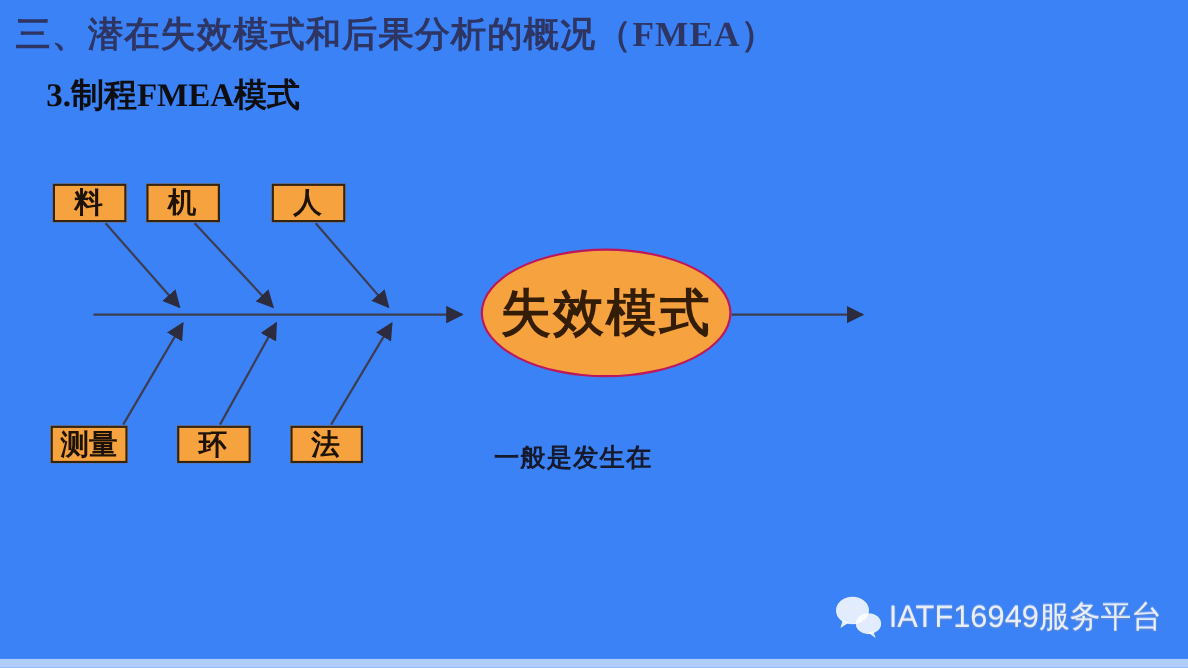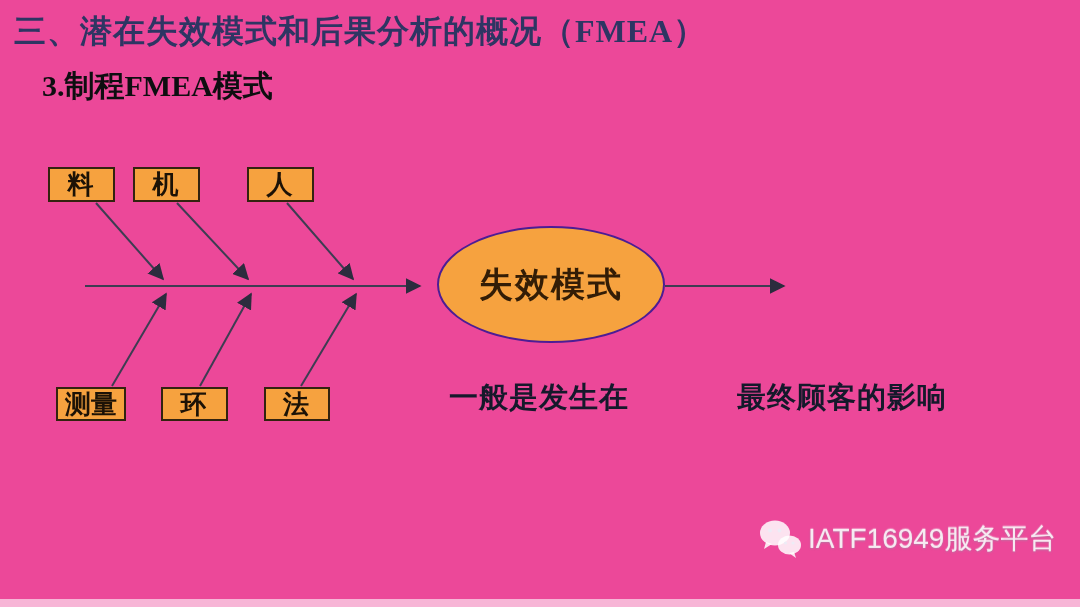--- a/index.html
+++ b/index.html
@@ -1,19 +1,19 @@
 <!DOCTYPE html>
 <html><head>
 <meta charset="utf-8">
 <style>
   html,body{margin:0;padding:0;}
   .slide{
     position:relative;
     width:1080px;height:607px;
-    background:#ec4899;
+    background:#3b82f6;
     overflow:hidden;
     font-family:"Liberation Serif","DejaVu Serif",serif;
   }
   .title{
     position:absolute;left:14px;top:10px;
     font-size:32px;font-weight:bold;color:#2e3563;
     letter-spacing:1px;white-space:nowrap;
   }
   .subtitle{
     position:absolute;left:42px;top:66px;
@@ -26,34 +26,34 @@
     background:#f6a23f;
     border:2px solid #33230f;
     box-sizing:border-box;
     display:flex;align-items:center;justify-content:center;
     font-size:26px;font-weight:bold;color:#1c1206;
     letter-spacing:2px;
   }
   .node-ellipse{
     position:absolute;
     background:#f6a23f;
-    border:2px solid #4c1d95;
+    border:2px solid #be185d;
     border-radius:50%;
     box-sizing:border-box;
     display:flex;align-items:center;justify-content:center;
-    font-size:34px;font-weight:bold;color:#331d06;
+    font-size:46px;font-weight:bold;color:#331d06;
     letter-spacing:2px;
   }
   .caption{
     position:absolute;
-    font-size:29px;font-weight:bold;color:#15192b;
-    line-height:1.42;letter-spacing:1px;white-space:nowrap;
+    font-size:23px;font-weight:bold;color:#15192b;
+    line-height:1.42;letter-spacing:1px;white-space:nowrap;margin-top:24px;
   }
   .watermark{
-    position:absolute;left:758px;top:518px;
+    position:absolute;left:758px;top:540px;
     display:flex;align-items:center;gap:6px;
     font-family:"Liberation Sans","DejaVu Sans",sans-serif;
   }
   .watermark-text{
     font-size:28px;
     color:rgba(255,255,255,0.82);
     text-shadow:0 1px 2px rgba(150,150,170,0.55), 0 -1px 1px rgba(255,255,255,0.4);
     white-space:nowrap;
   }
   .bottom-strip{
@@ -86,31 +86,30 @@
     <line x1="200" y1="386" x2="251" y2="294" stroke="#3d3d52" stroke-width="2" marker-end="url(#arrow)"></line>
     <line x1="301" y1="386" x2="356" y2="294" stroke="#3d3d52" stroke-width="2" marker-end="url(#arrow)"></line>
 
     <line x1="665" y1="286" x2="784" y2="286" stroke="#3d3d52" stroke-width="2" marker-end="url(#arrow)"></line>
   </svg>
 
   <div class="cause-box" style="left:48px;top:167px;width:67px;height:35px;">料</div>
   <div class="cause-box" style="left:133px;top:167px;width:67px;height:35px;">机</div>
   <div class="cause-box" style="left:247px;top:167px;width:67px;height:35px;">人</div>
 
-  <div class="cause-box" style="left:56px;top:387px;width:70px;height:34px;letter-spacing:0;">测量</div>
+  <div class="cause-box" style="left:46px;top:387px;width:70px;height:34px;letter-spacing:0;">测量</div>
   <div class="cause-box" style="left:161px;top:387px;width:67px;height:34px;">环</div>
   <div class="cause-box" style="left:264px;top:387px;width:66px;height:34px;">法</div>
 
   <div class="node-ellipse" style="left:437px;top:226px;width:228px;height:117px;">失效模式</div>
 
   <div class="caption" style="left:449px;top:377px;">
     <div>一般是发生在</div>
   </div>
   <div class="caption" style="left:737px;top:377px;">
-    <div>最终顾客的影响</div>
   </div>
 
   <div class="watermark">
     <svg width="44" height="42" viewBox="0 0 44 42">
       <g fill="rgba(255,255,255,0.85)">
         <ellipse cx="17" cy="15" rx="15" ry="12.5"></ellipse>
         <path d="M8,24 L6,31 L14,26 z"></path>
         <ellipse cx="31.5" cy="27" rx="11.5" ry="9.5"></ellipse>
         <path d="M36,34 L38,40 L31,35 z"></path>
       </g>

